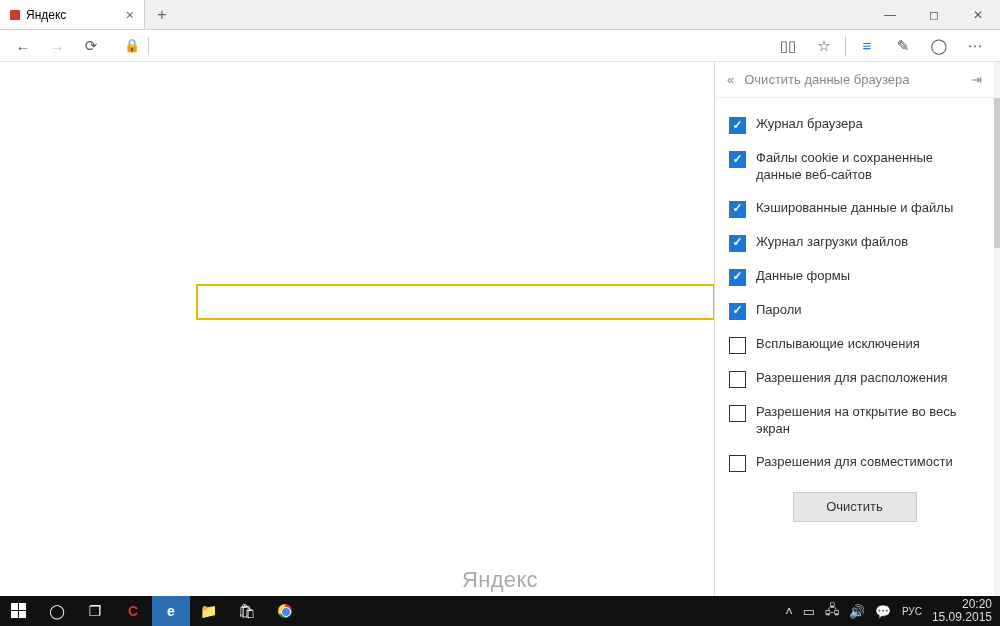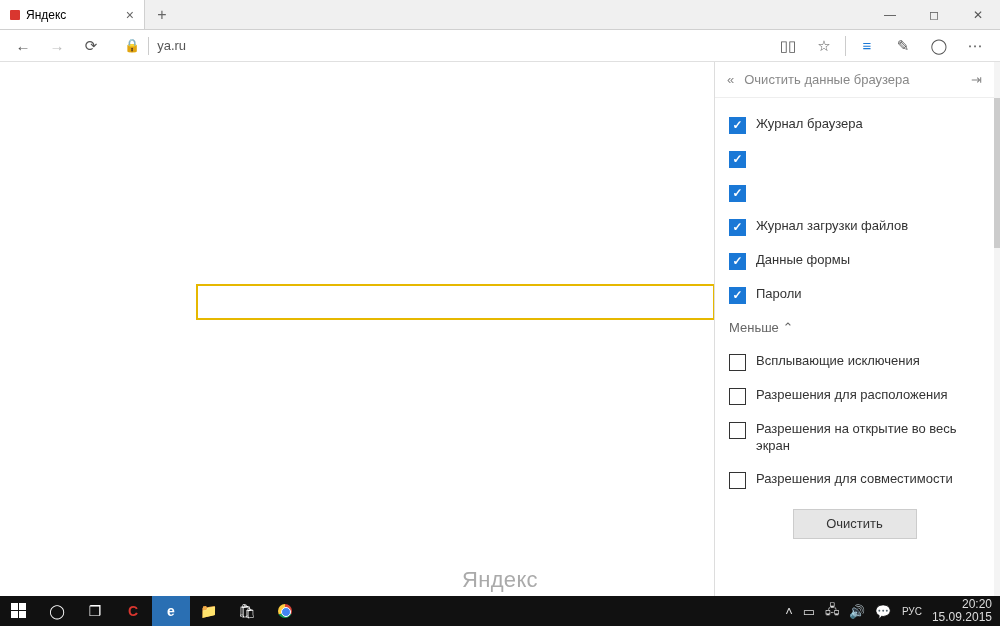--- a/index.html
+++ b/index.html
@@ -74,21 +74,20 @@
   </div>
 </div>
 
 <div class="toolbar">
   <div class="nav-btn">←</div>
   <div class="nav-btn disabled">→</div>
   <div class="nav-btn">⟳</div>
   <div class="urlbox">
     <span class="lock">🔒</span>
     <span class="vline"></span>
-    <input type="text" value="ya.ru" style="">
   </div>
   <div class="right-icons">
     <div class="ico">▯▯</div>
     <div class="ico">☆</div>
     <div class="divider"></div>
     <div class="ico active">≡</div>
     <div class="ico">✎</div>
     <div class="ico">◯</div>
     <div class="ico">⋯</div>
   </div>
@@ -105,38 +104,39 @@
     <span>Очистить данные браузера</span>
     <span class="pin">⇥</span>
   </div>
   <div class="panel-body">
     <div class="chk-row">
         <div class="chk checked">✓</div>
         <span>Журнал браузера</span>
       </div>
     <div class="chk-row">
         <div class="chk checked">✓</div>
+        <span>Файлы cookie и сохраненные данные веб-сайтов</span>
       </div>
     <div class="chk-row">
         <div class="chk checked">✓</div>
+        <span>Кэшированные данные и файлы</span>
       </div>
     <div class="chk-row">
         <div class="chk checked">✓</div>
         <span>Журнал загрузки файлов</span>
       </div>
     <div class="chk-row">
         <div class="chk checked">✓</div>
         <span>Данные формы</span>
       </div>
     <div class="chk-row">
         <div class="chk checked">✓</div>
         <span>Пароли</span>
       </div>
 
-    <div class="less-link"><span>Меньше</span> <span>⌃</span></div>
 
     <div class="chk-row">
         <div class="chk"></div>
         <span>Всплывающие исключения</span>
       </div>
     <div class="chk-row">
         <div class="chk"></div>
         <span>Разрешения для расположения</span>
       </div>
     <div class="chk-row">

